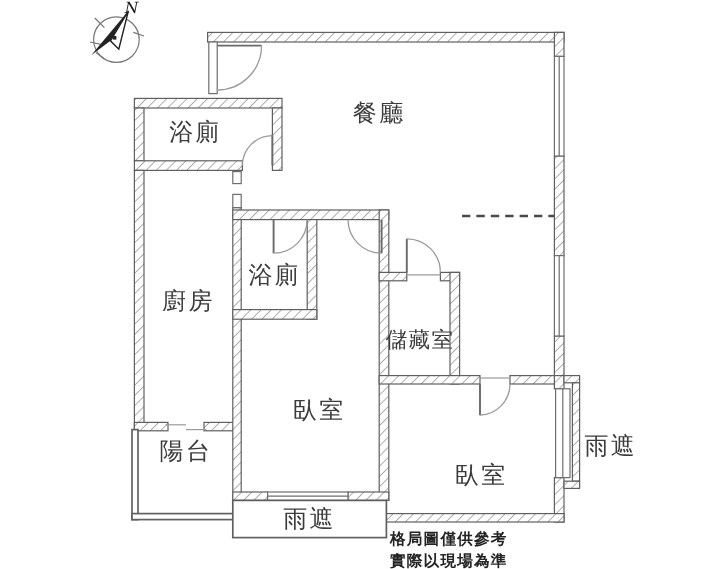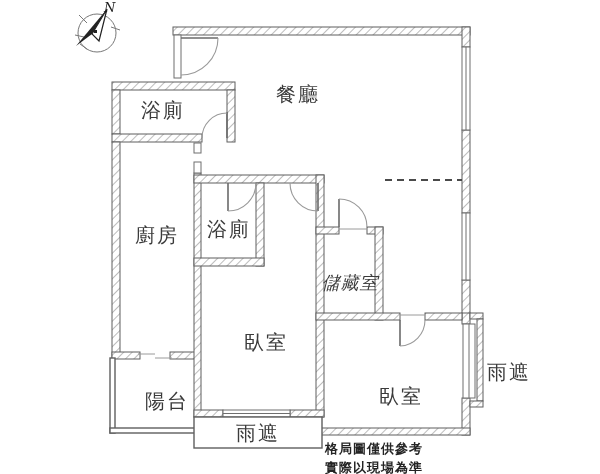--- a/index.html
+++ b/index.html
@@ -12,21 +12,21 @@
   }
   .plan svg{position:absolute;left:0;top:0;}
   .room-label{
     position:absolute;
     transform:translate(-50%,-50%);
     color:#3b3b3b;
     white-space:nowrap;
     letter-spacing:2px;
     font-size:20px;
   }
-  .room-label.small{font-size:18px;letter-spacing:1px;font-style:italic;}
+  .room-label.small{font-size:18px;letter-spacing:1px;}
   .disclaimer-line{
     position:absolute;
     font-size:13px;
     font-weight:bold;
     color:#242424;
     letter-spacing:1px;
     white-space:nowrap;
   }
   .north-label{
     position:absolute;
@@ -161,26 +161,26 @@
       </g>
       <polygon points="107,9 76,46 92,34" fill="#222222"></polygon>
       <polygon points="107,9 92,34 99,41" fill="#ffffff" stroke="#222222" stroke-width="1.2"></polygon>
       <rect x="94" y="30" width="3" height="3" fill="#222222"></rect>
     </g>
   </svg>
 
   <div class="north-label" style="left:104px;top:0px;">N</div>
 
   <div class="room-label" style="left:163px;top:110px;">浴廁</div>
-  <div class="room-label" style="left:298px;top:94px;">餐廳</div>
-  <div class="room-label" style="left:157px;top:235px;">廚房</div>
+  <div class="room-label" style="left:316px;top:94px;">餐廳</div>
+  <div class="room-label" style="left:157px;top:251px;">廚房</div>
   <div class="room-label" style="left:229px;top:229px;">浴廁</div>
   <div class="room-label small" style="left:350px;top:283px;">儲藏室</div>
   <div class="room-label" style="left:266px;top:342px;">臥室</div>
-  <div class="room-label" style="left:155px;top:401px;margin-left:12px;">陽台</div>
+  <div class="room-label" style="left:155px;top:376px;">陽台</div>
   <div class="room-label" style="left:401px;top:396px;">臥室</div>
   <div class="room-label" style="left:509px;top:372px;">雨遮</div>
   <div class="room-label" style="left:258px;top:433px;">雨遮</div>
 
   <div class="disclaimer-line" style="left:325px;top:440px;">格局圖僅供參考</div>
   <div class="disclaimer-line" style="left:325px;top:459px;">實際以現場為準</div>
 
 </div>
 
 </body></html>

